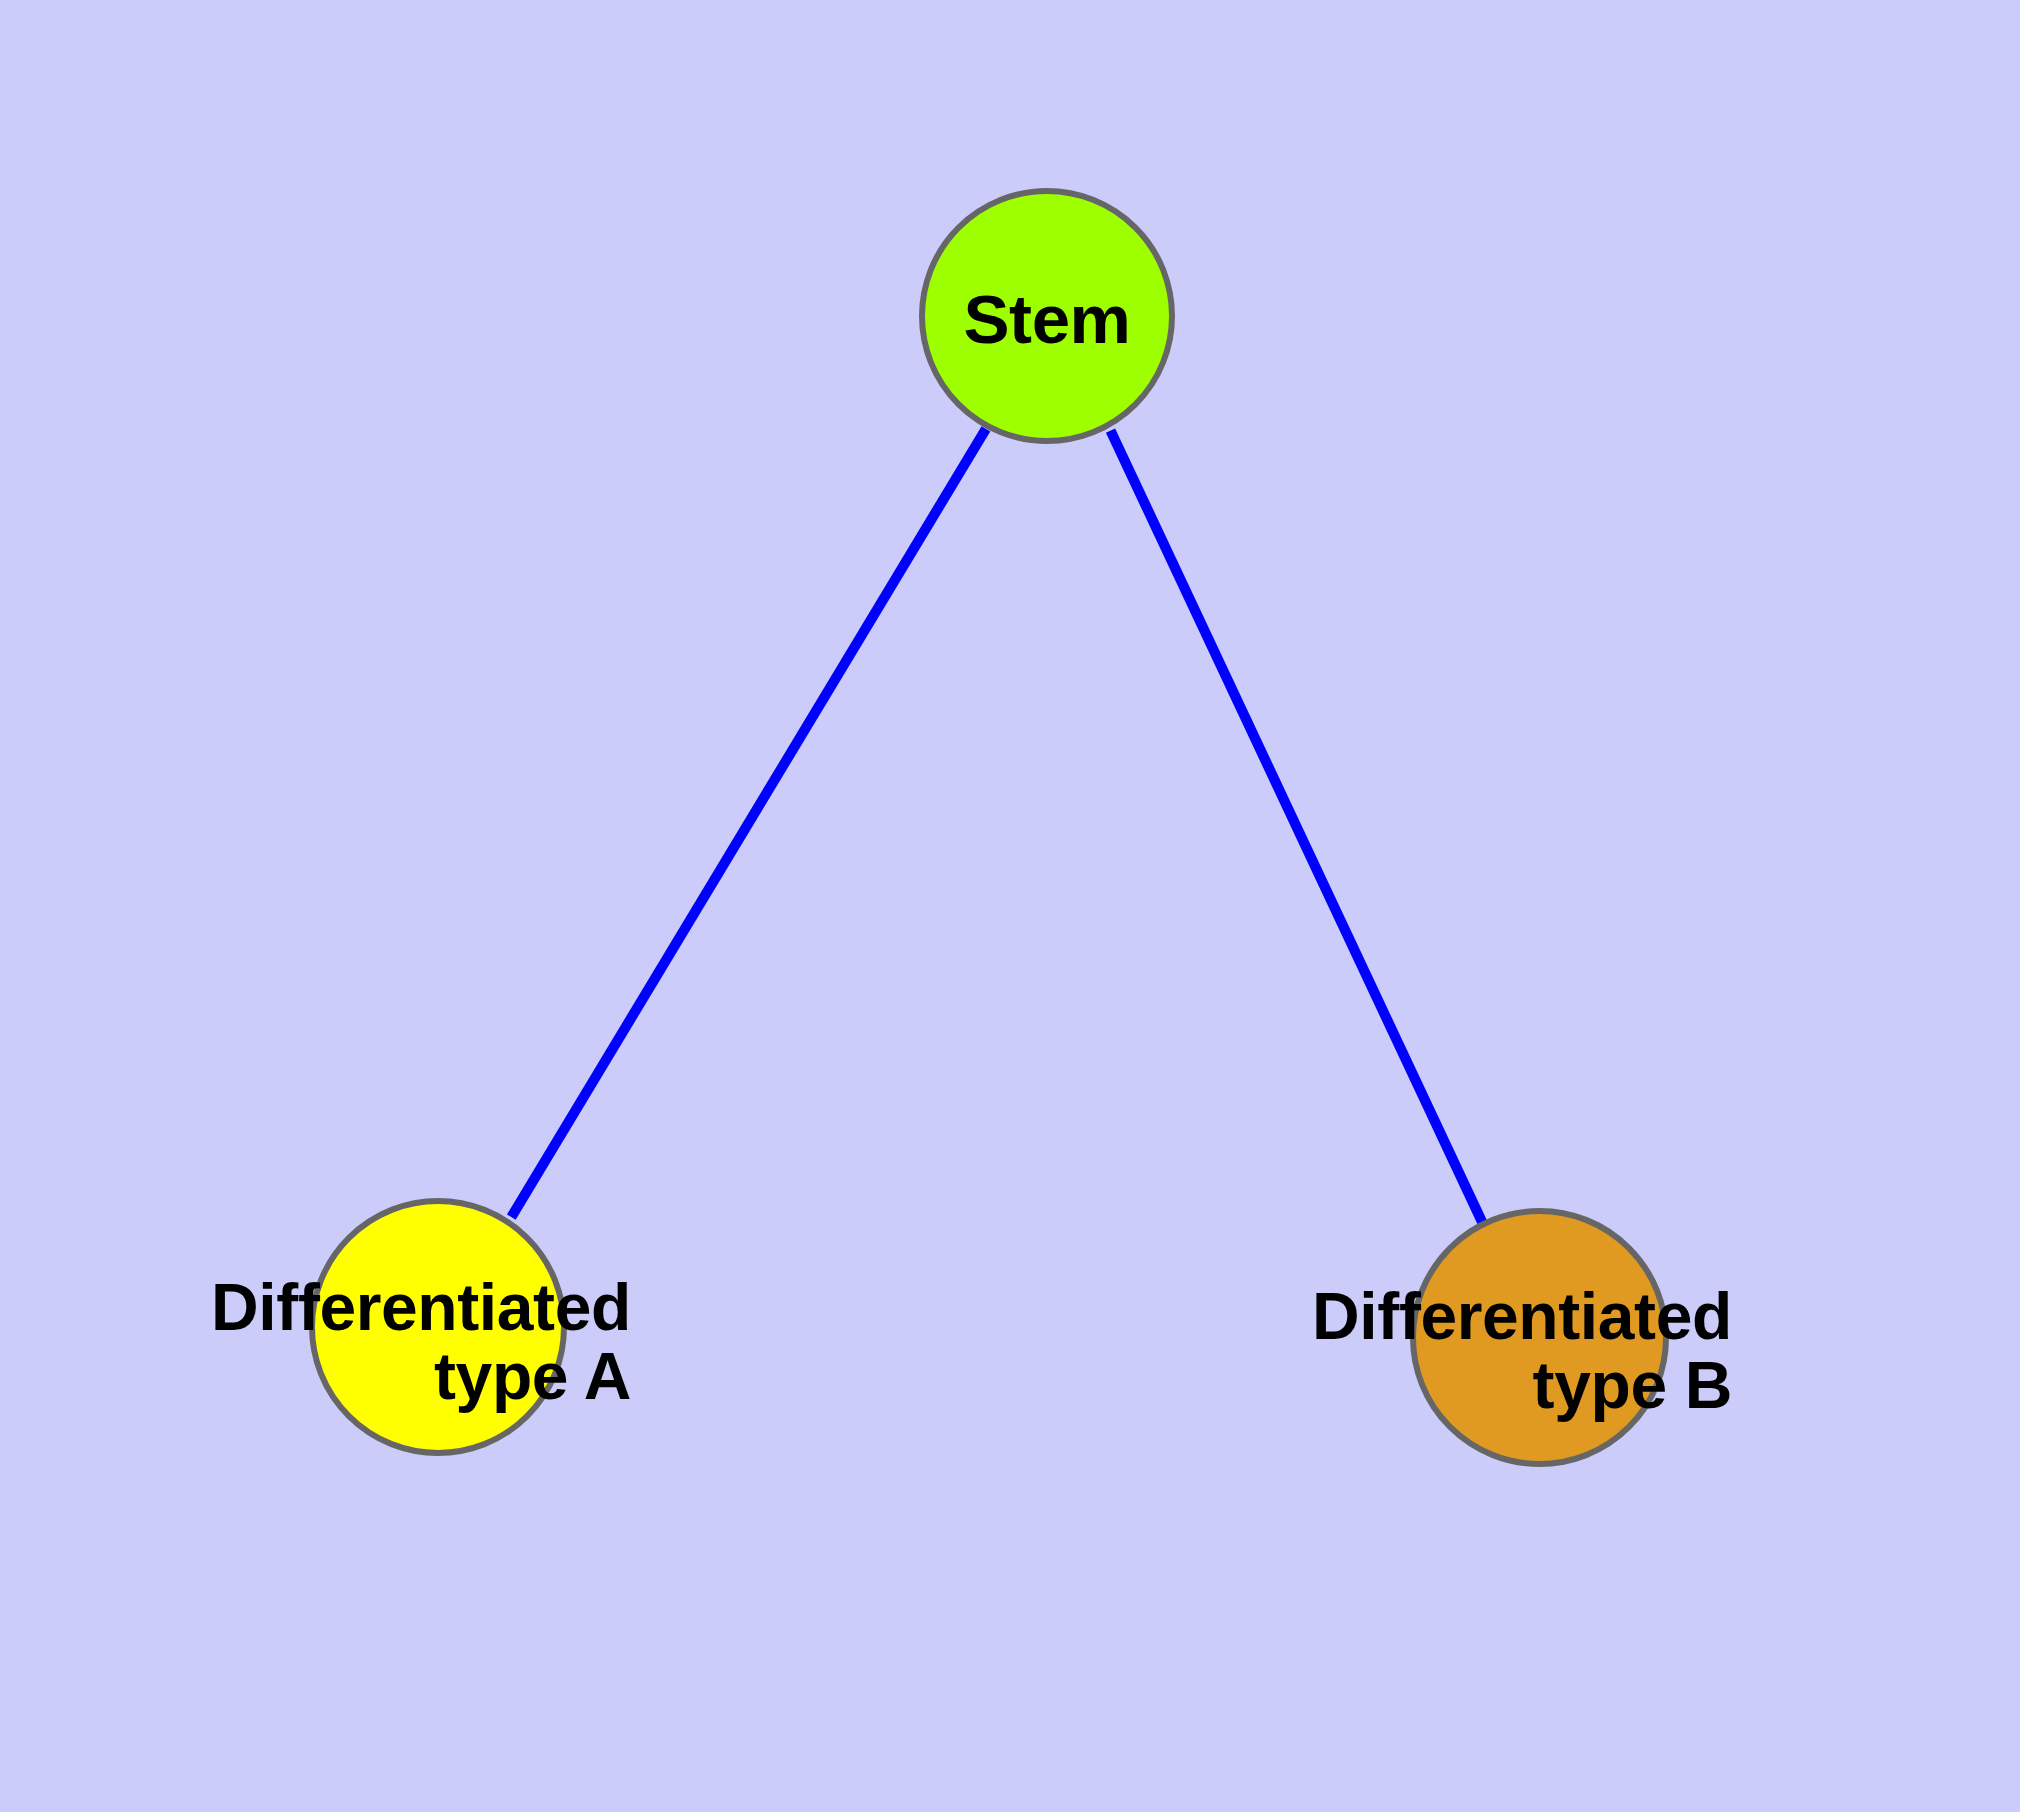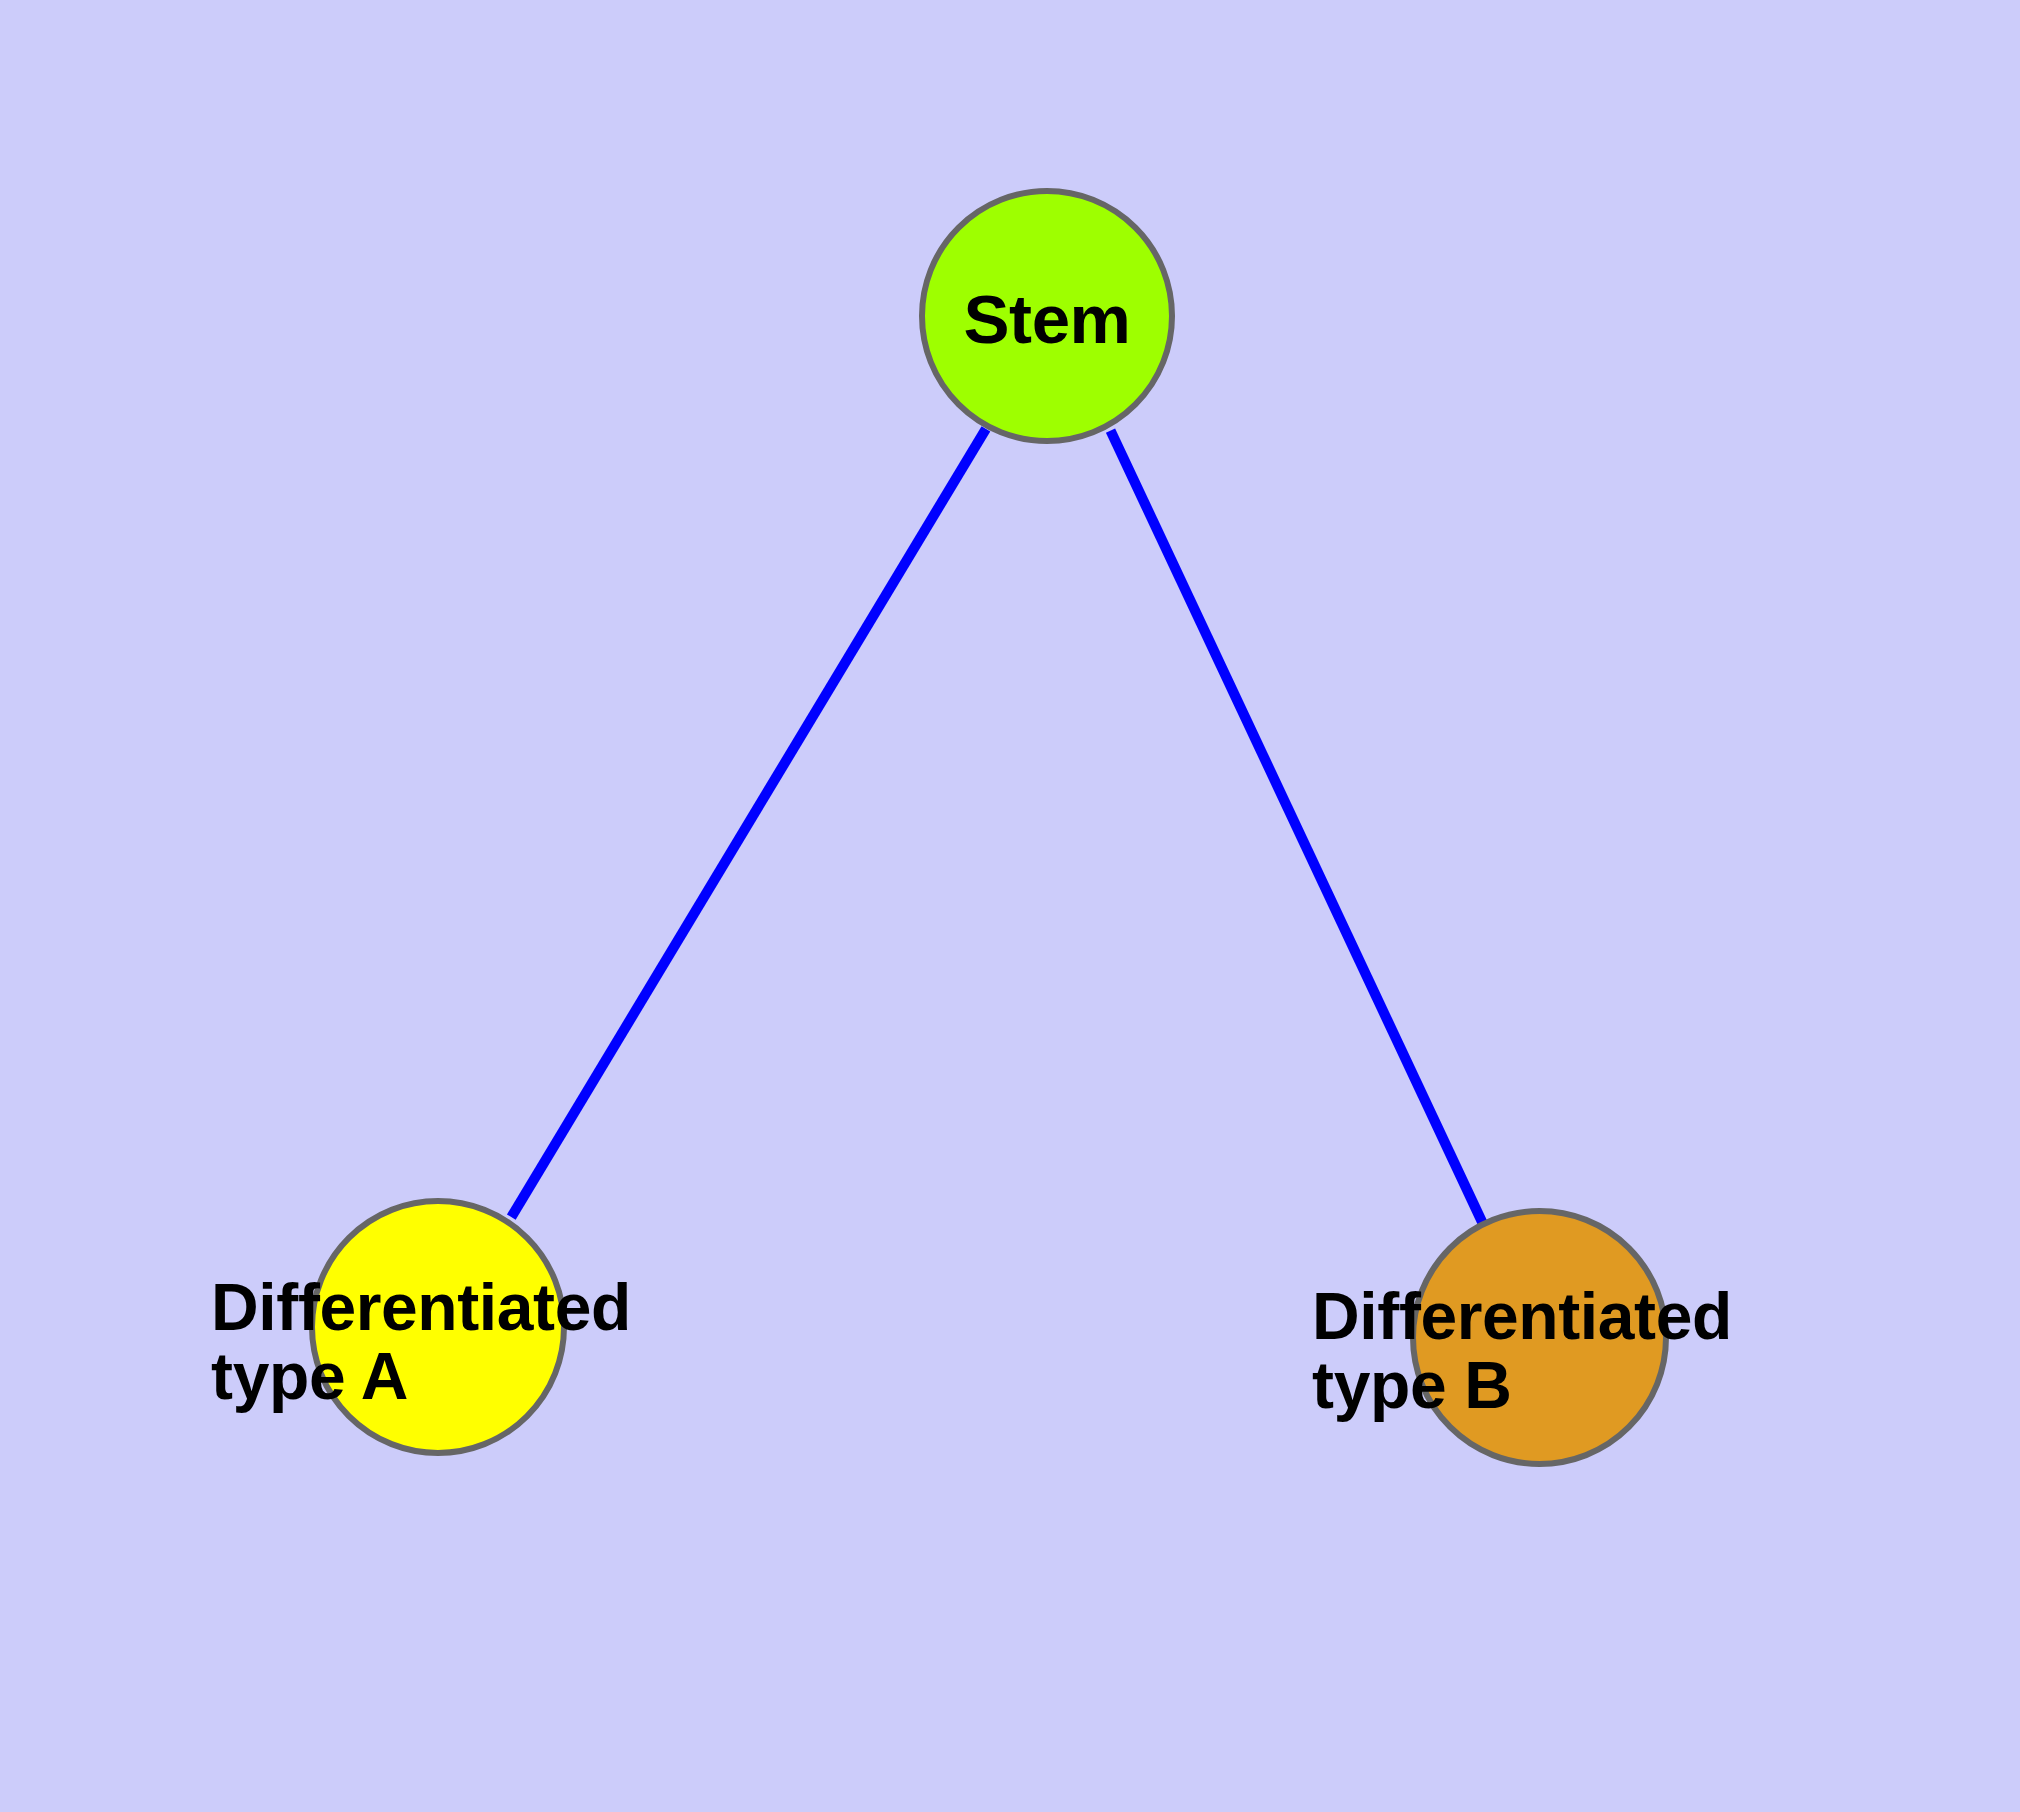--- a/index.html
+++ b/index.html
@@ -37,21 +37,21 @@
   }
   .node {
     position: absolute;
     border-radius: 50%;
     box-sizing: border-box;
     border: 6px solid #666666;
   }
   .node-label {
     position: absolute;
     white-space: pre;
-    text-align: left;
+    text-align: right;
     font-weight: bold;
     color: #000000;
     line-height: 1.05;
     letter-spacing: -0.4px;
     transform: translate(-50%, -50%);
   }
 </style>
 </head>
 <body>
 

